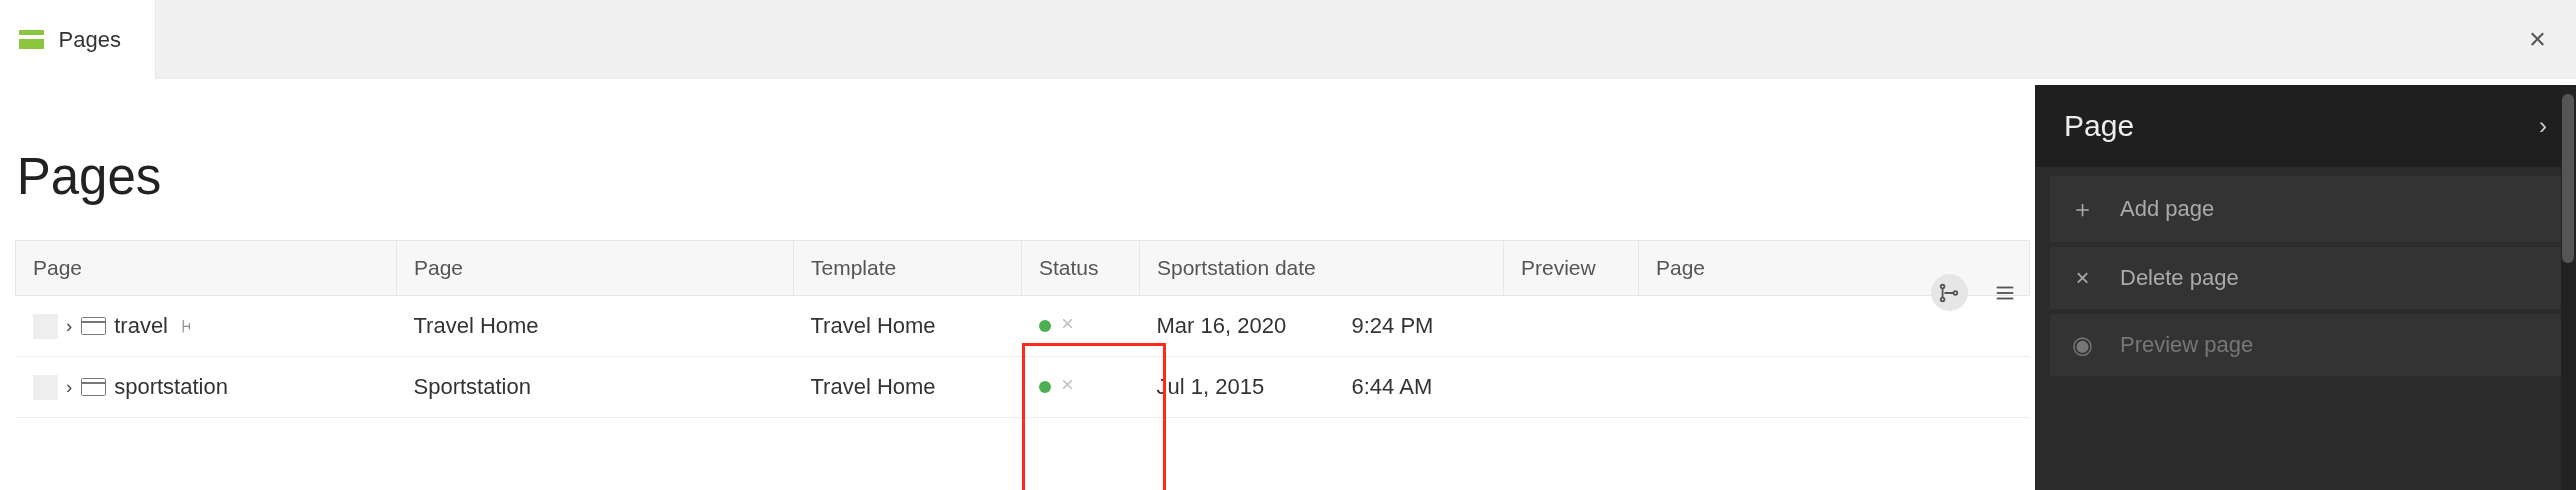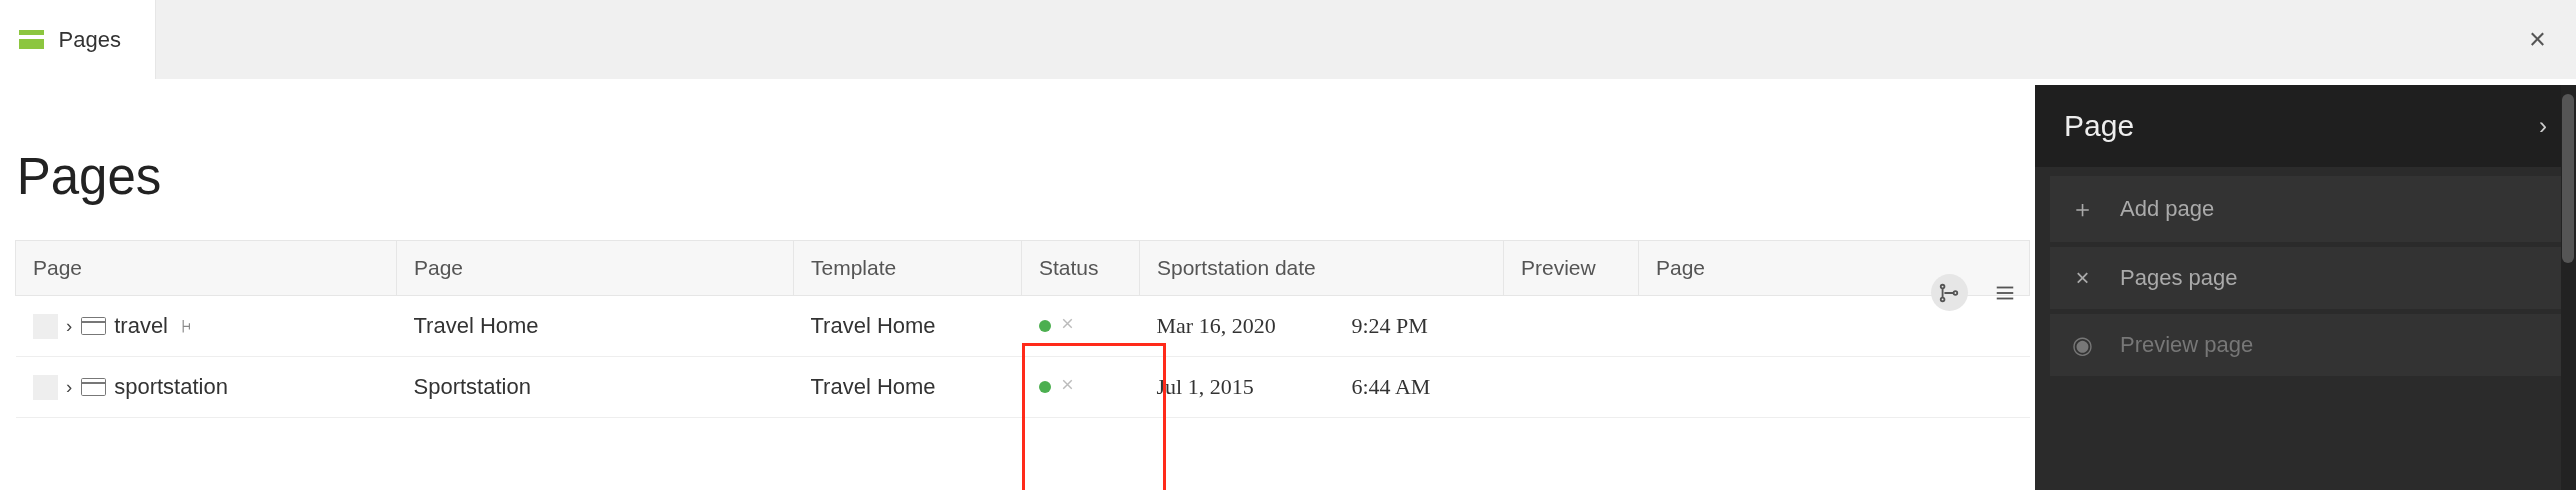--- a/index.html
+++ b/index.html
@@ -29,21 +29,21 @@
   .col-livecopy { width: 135px; }
   .col-tags { width: auto; }
   .row-page-cell { display: flex; align-items: center; gap: 8.5px; }
   .checkbox { width: 25px; height: 25px; background: #eee; }
   .chevron { font-size: 18.6px; color: #444; }
   .page-icon { width: 25px; height: 18.6px; border: 1.7px solid #777; border-radius: 1.7px; position: relative; display: inline-block; }
   .page-icon::before { content: ""; position: absolute; top: 3.4px; left: 0; right: 0; height: 1.7px; background: #777; }
   .status-cell { display: flex; align-items: center; gap: 8.5px; }
   .dot { width: 12px; height: 12px; background: #4caf50; border-radius: 50%; }
   .tools-icon { color: #bbb; font-size: 18.6px; }
-  .moddate-cell { display: flex; font-family: Liberation Serif, serif; }
+  .moddate-cell { display: flex; }
   .moddate-cell .date { width: 195px; }
   .highlight-box { position: absolute; border: 3.4px solid #ff2a1a; pointer-events: none; }
   
   .side-panel { position: absolute; right: 0; top: 85px; width: 541px; bottom: 0; background: #2b2b2b; color: #ddd; display: flex; flex-direction: column; }
   .side-header { display: flex; align-items: center; justify-content: space-between; padding: 24px 29px; background: #1f1f1f; }
   .side-header-title { font-size: 30px; font-weight: 300; color: #eee; }
   .side-header-chev { font-size: 24px; color: #ccc; }
   .side-actions { padding: 8.5px 15px; display: flex; flex-direction: column; gap: 5px; }
   .side-action { display: flex; align-items: center; gap: 25px; padding: 17px 20px; background: #333; color: #aaa; font-size: 22px; cursor: pointer; }
   .side-action.dim { color: #777; }
@@ -187,21 +187,21 @@
     <span class="side-header-title">Page</span>
     <span class="side-header-chev">›</span>
   </div>
   <div class="side-actions">
     <div class="side-action">
       <span class="aicon">＋</span>
       <span>Add page</span>
     </div>
     <div class="side-action">
       <span class="aicon">×</span>
-      <span>Pages page</span>
+      <span>Delete page</span>
     </div>
     <div class="side-action dim">
       <span class="aicon">◉</span>
       <span>Preview page</span>
     </div>
   </div>
 </div>
 <div class="scrollbar">
   <div class="scrollbar-thumb"></div>
 </div>

